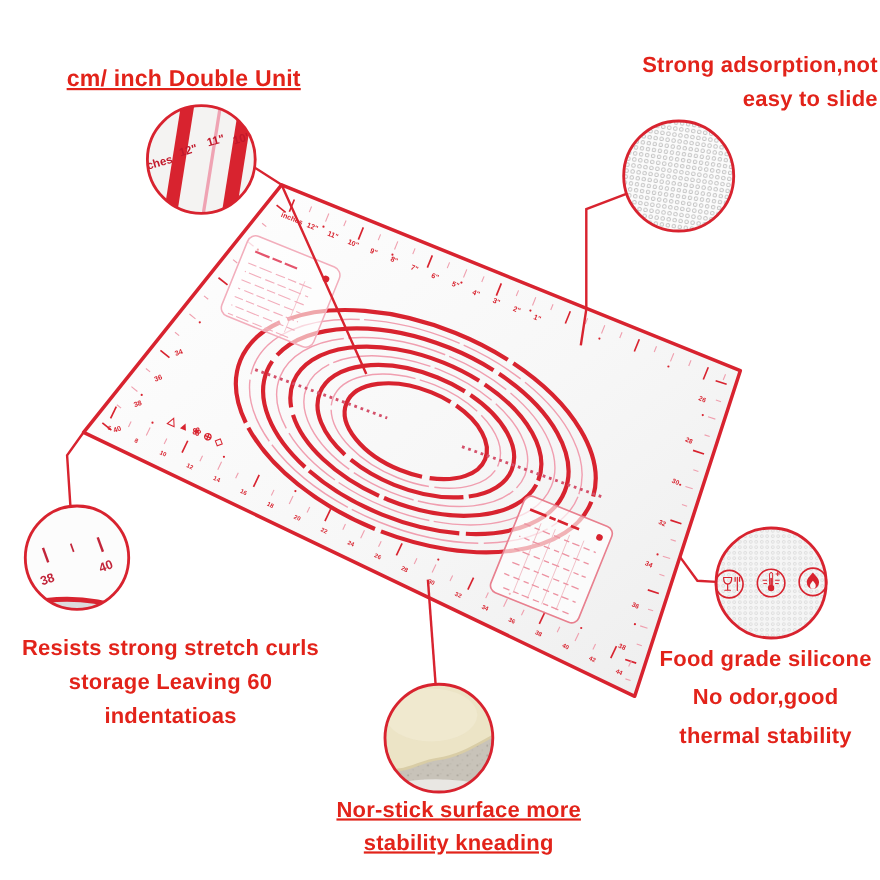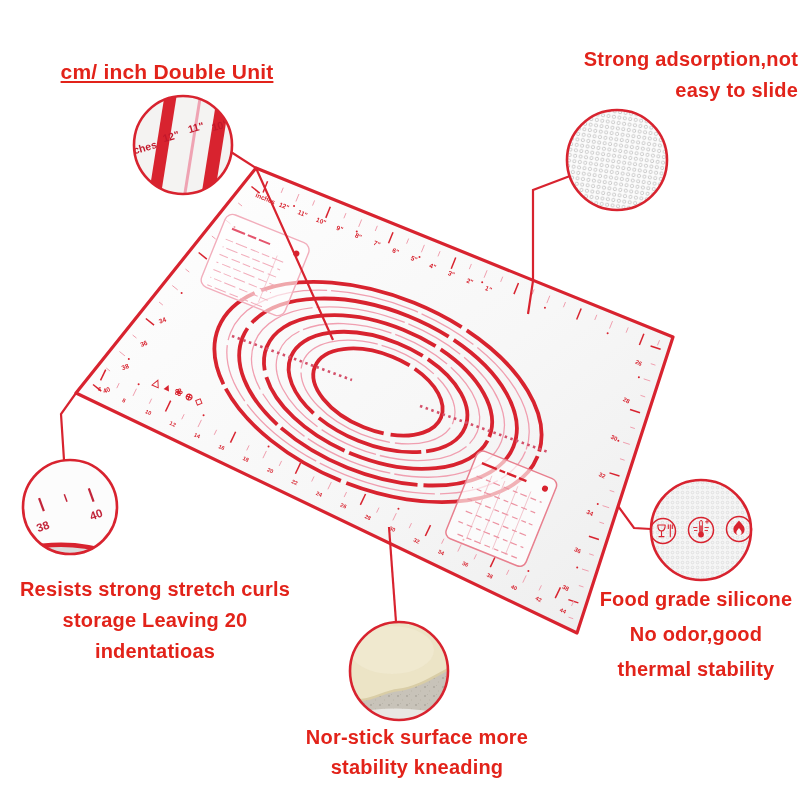--- a/index.html
+++ b/index.html
@@ -5,21 +5,21 @@
   html,body{margin:0;padding:0;background:#ffffff;}
   .stage{position:relative;width:800px;height:800px;background:#ffffff;overflow:hidden;
          font-family:"Liberation Sans",sans-serif;}
   .stage svg{position:absolute;left:0;top:0;}
   .cap{position:absolute;text-align:center;color:var(--accent,#e2231a);
        font:bold 20px/31px "Liberation Sans",sans-serif;letter-spacing:.2px;}
   #cap-unit{left:17px;top:56px;width:300px;font-size:21px;text-decoration:underline;}
   #cap-grip{left:538px;top:44px;width:260px;text-align:right;}
   #cap-stretch{left:10px;top:574px;width:290px;}
   #cap-food{left:576px;top:582px;width:240px;line-height:35px;}
-  #cap-nonstick{left:282px;top:722px;width:270px;line-height:30px;}
+  #cap-nonstick{left:282px;top:722px;width:270px;line-height:30px;text-decoration:underline;}
   .zt{font:bold 10.5px "Liberation Sans",sans-serif;fill:#c2182b;}
   .zt2{font:bold 11.5px "Liberation Sans",sans-serif;fill:#c2253a;}
 </style>
 </head>
 <body>
 
 <div class="stage">
 
 <svg width="800" height="800" viewBox="0 0 800 800">
   <defs>
@@ -362,21 +362,21 @@
 
 <div class="cap" id="cap-unit">
   <div>cm/ inch Double Unit</div>
 </div>
 <div class="cap" id="cap-grip">
   <div>Strong adsorption,not</div>
   <div>easy to slide</div>
 </div>
 <div class="cap" id="cap-stretch">
   <div>Resists strong stretch curls</div>
-  <div>storage Leaving 20</div>
+  <div>storage Leaving 60</div>
   <div>indentatioas</div>
 </div>
 <div class="cap" id="cap-food">
   <div>Food grade silicone</div>
   <div>No odor,good</div>
   <div>thermal stability</div>
 </div>
 <div class="cap" id="cap-nonstick">
   <div>Nor-stick surface more</div>
   <div>stability kneading</div>

